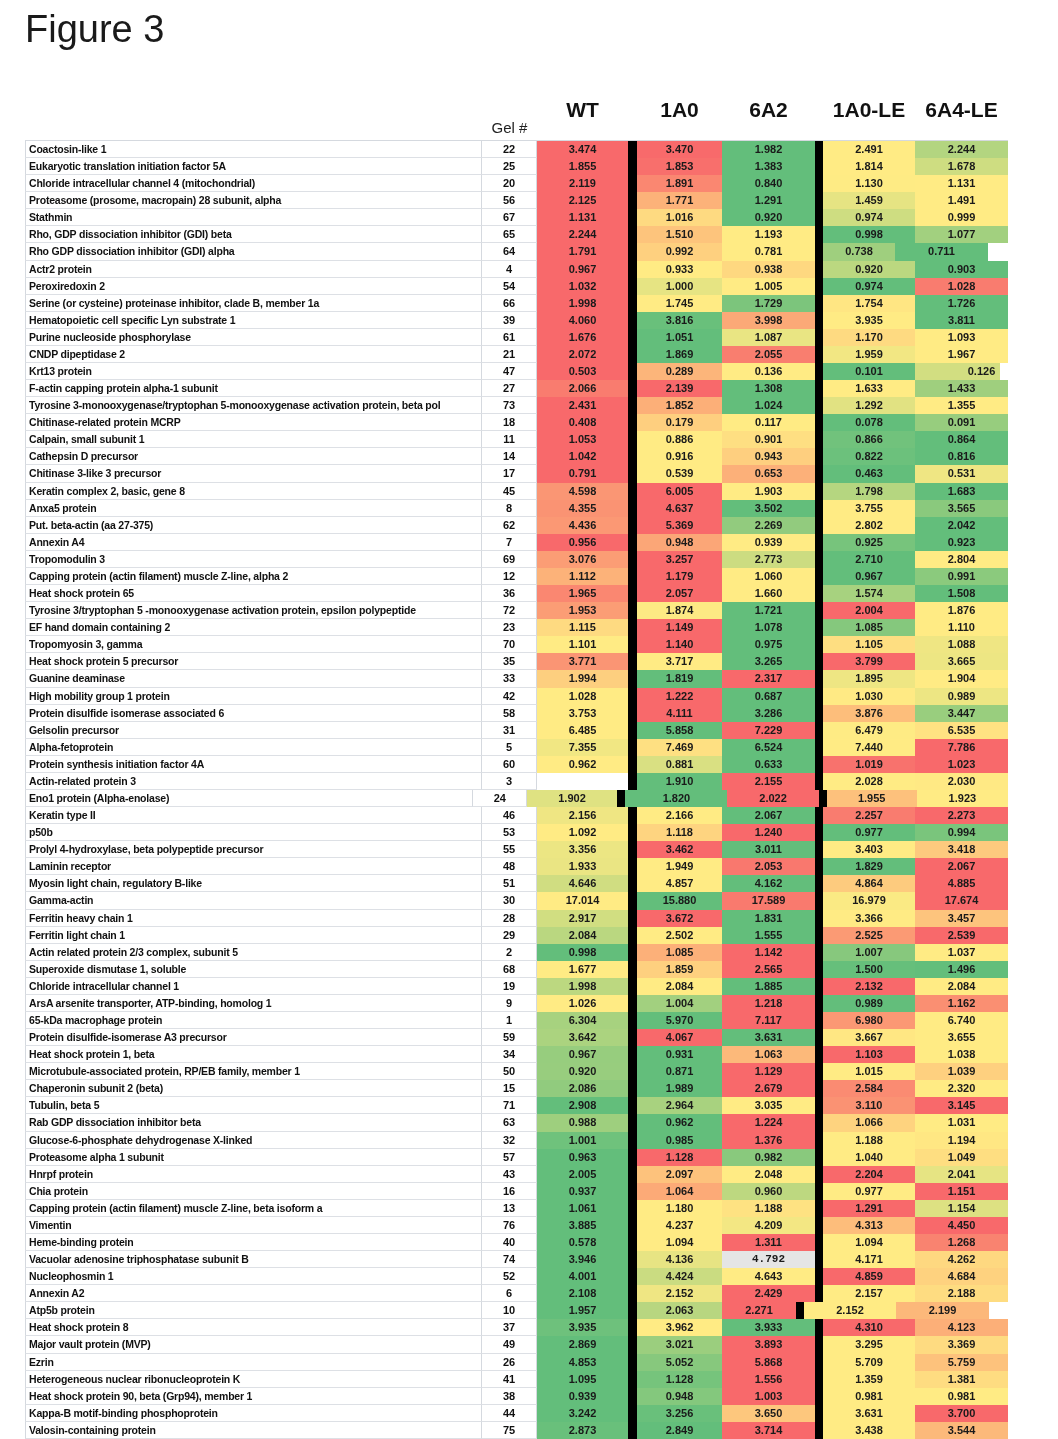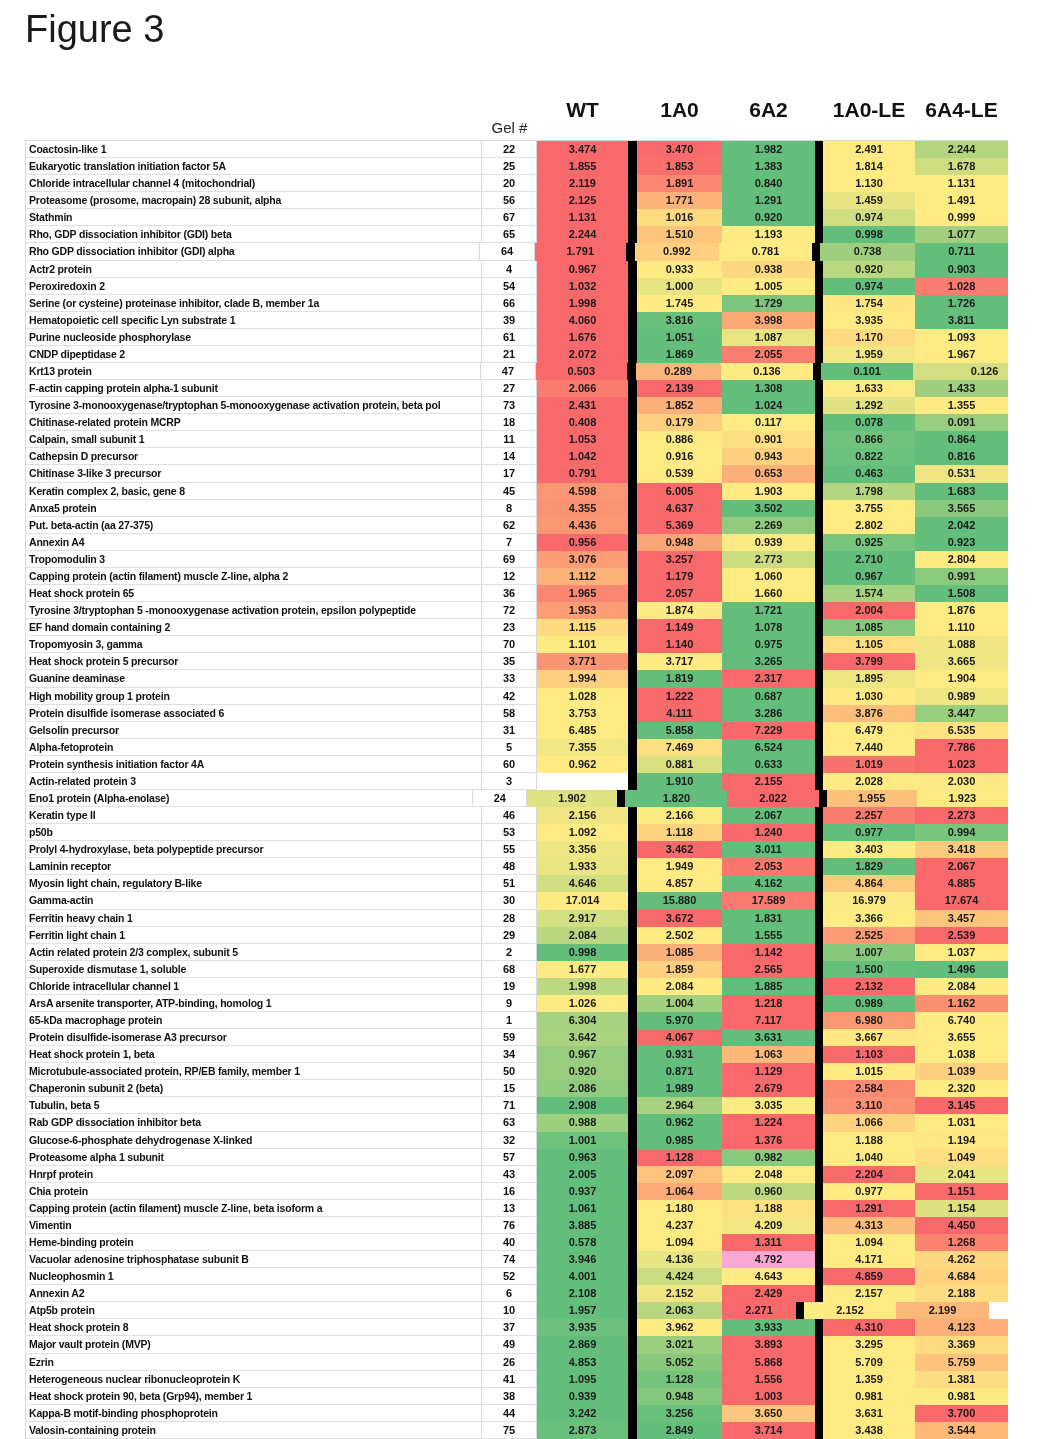--- a/index.html
+++ b/index.html
@@ -148,21 +148,21 @@
           <div class="cell-val" style="width: 93px; background: rgb(162, 208, 127);">1.077</div>
         </div>
         <div class="data-row">
           <div class="cell-name">Rho GDP dissociation inhibitor (GDI) alpha</div>
           <div class="cell-gel">64</div>
           <div class="cell-val" style="width: 91px; background: rgb(248, 105, 107);">1.791</div>
           <div class="sep-bar w-b1"></div>
           <div class="cell-val" style="width: 85px; background: rgb(254, 208, 127);">0.992</div>
           <div class="cell-val" style="width: 93px; background: rgb(255, 235, 132);">0.781</div>
           <div class="sep-bar w-b2"></div>
-          <div class="cell-val" style="width: 96px; background: rgb(159, 207, 126);">0.738</div>
+          <div class="cell-val" style="width: 72px; background: rgb(159, 207, 126);">0.738</div>
           <div class="cell-val" style="width: 93px; background: rgb(99, 190, 123);">0.711</div>
         </div>
         <div class="data-row">
           <div class="cell-name">Actr2 protein</div>
           <div class="cell-gel">4</div>
           <div class="cell-val" style="width: 91px; background: rgb(248, 105, 107);">0.967</div>
           <div class="sep-bar w-b1"></div>
           <div class="cell-val" style="width: 85px; background: rgb(255, 235, 132);">0.933</div>
           <div class="cell-val" style="width: 93px; background: rgb(254, 216, 128);">0.938</div>
           <div class="sep-bar w-b2"></div>
@@ -226,21 +226,21 @@
         </div>
         <div class="data-row">
           <div class="cell-name">Krt13 protein</div>
           <div class="cell-gel">47</div>
           <div class="cell-val" style="width: 91px; background: rgb(248, 105, 107);">0.503</div>
           <div class="sep-bar w-b1"></div>
           <div class="cell-val" style="width: 85px; background: rgb(252, 181, 122);">0.289</div>
           <div class="cell-val" style="width: 93px; background: rgb(255, 235, 132);">0.136</div>
           <div class="sep-bar w-b2"></div>
           <div class="cell-val" style="width: 92px; background: rgb(99, 190, 123);">0.101</div>
-          <div class="cell-val" style="width: 95px; background: rgb(210, 222, 129); padding-left: 48px;">0.126</div>
+          <div class="cell-val" style="width: 85px; background: rgb(210, 222, 129); padding-left: 48px;">0.126</div>
         </div>
         <div class="data-row">
           <div class="cell-name">F-actin capping protein alpha-1 subunit</div>
           <div class="cell-gel">27</div>
           <div class="cell-val" style="width: 91px; background: rgb(249, 124, 111);">2.066</div>
           <div class="sep-bar w-b1"></div>
           <div class="cell-val" style="width: 85px; background: rgb(248, 105, 107);">2.139</div>
           <div class="cell-val" style="width: 93px; background: rgb(99, 190, 123);">1.308</div>
           <div class="sep-bar w-b2"></div>
           <div class="cell-val" style="width: 92px; background: rgb(255, 235, 132);">1.633</div>
@@ -795,21 +795,21 @@
           <div class="sep-bar w-b2"></div>
           <div class="cell-val" style="width: 92px; background: rgb(255, 235, 132);">1.094</div>
           <div class="cell-val" style="width: 93px; background: rgb(249, 131, 112);">1.268</div>
         </div>
         <div class="data-row">
           <div class="cell-name">Vacuolar adenosine triphosphatase subunit B</div>
           <div class="cell-gel">74</div>
           <div class="cell-val" style="width: 91px; background: rgb(99, 190, 123);">3.946</div>
           <div class="sep-bar w-b1"></div>
           <div class="cell-val" style="width: 85px; background: rgb(231, 228, 131);">4.136</div>
-          <div class="cell-val" style="width: 93px; background: #f9a8d4;">4.792</div>
+          <div class="cell-val" style="width: 93px; background: #e5e5e5; font-family: Liberation Mono, monospace;">4.792</div>
           <div class="sep-bar w-b2"></div>
           <div class="cell-val" style="width: 92px; background: rgb(255, 235, 132);">4.171</div>
           <div class="cell-val" style="width: 93px; background: rgb(254, 216, 128);">4.262</div>
         </div>
         <div class="data-row">
           <div class="cell-name">Nucleophosmin 1</div>
           <div class="cell-gel">52</div>
           <div class="cell-val" style="width: 91px; background: rgb(99, 190, 123);">4.001</div>
           <div class="sep-bar w-b1"></div>
           <div class="cell-val" style="width: 85px; background: rgb(202, 220, 129);">4.424</div>

